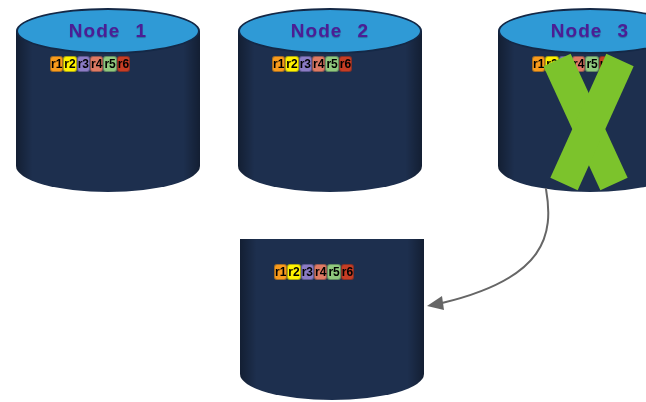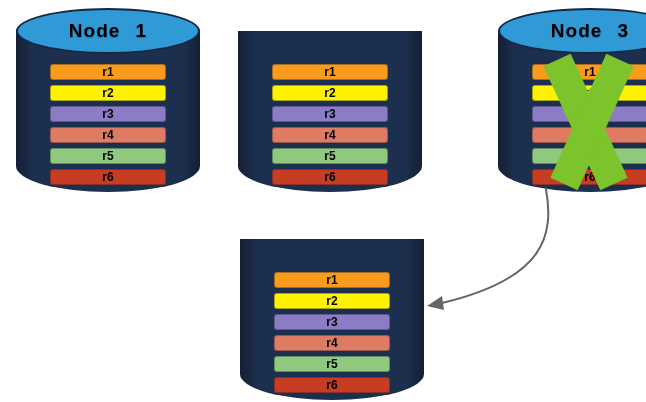--- a/index.html
+++ b/index.html
@@ -13,26 +13,26 @@
     border-radius:0 0 92px 92px / 0 0 26px 26px;
     background-image:linear-gradient(90deg, rgba(0,0,0,0.35) 0%, rgba(0,0,0,0) 9%,
                       rgba(0,0,0,0) 91%, rgba(0,0,0,0.35) 100%);
   }
   .cyl-top{
     position:absolute;left:0;right:0;top:0;height:46px;border-radius:50%;
     border:2px solid #142846;box-sizing:border-box;
     display:flex;align-items:center;justify-content:center;
   }
   .node-label{
-    color:#000000;font-weight:bold;font-size:19px;letter-spacing:1px;word-spacing:9px;
+    color:#4c1d95;font-weight:bold;font-size:19px;letter-spacing:1px;word-spacing:9px;
     text-shadow:0 1px 1px rgba(0,0,0,0.25);
   }
   .records{
-    position:absolute;left:50%;transform:translateX(-50%);top:56px;width:116px;
-    display:flex;flex-direction:column;gap:5px;
+    position:absolute;left:50%;transform:translateX(-50%);top:48px;width:116px;
+    display:flex;flex-direction:row;
   }
   .bar{
     height:16px;border-radius:3px;border:1px solid rgba(15,25,45,0.35);box-sizing:border-box;
     display:flex;align-items:center;justify-content:center;
   }
   .bar span{font-weight:bold;font-size:12px;color:#000;line-height:1;}
   .x-overlay{position:absolute;left:0;top:0;width:184px;height:184px;z-index:10;}
   .arrow-overlay{position:absolute;left:0;top:0;width:646px;height:402px;z-index:5;pointer-events:none;}
 </style>
 </head>
@@ -62,20 +62,23 @@
           <span>r5</span>
         </div>
       <div class="bar" style="background-color: rgb(198, 61, 36);">
           <span>r6</span>
         </div>
     </div>
   </div>
 
   <div class="node" style="left:238px;top:8px;">
     <div class="cyl-body" style="background-color: rgb(29, 47, 78);"></div>
+    <div class="cyl-top" style="background-color: rgb(47, 154, 214);">
+      <span class="node-label">Node 2</span>
+    </div>
     <div class="records">
       <div class="bar" style="background-color: rgb(249, 155, 28);">
           <span>r1</span>
         </div>
       <div class="bar" style="background-color: rgb(255, 242, 0);">
           <span>r2</span>
         </div>
       <div class="bar" style="background-color: rgb(139, 124, 197);">
           <span>r3</span>
         </div>

